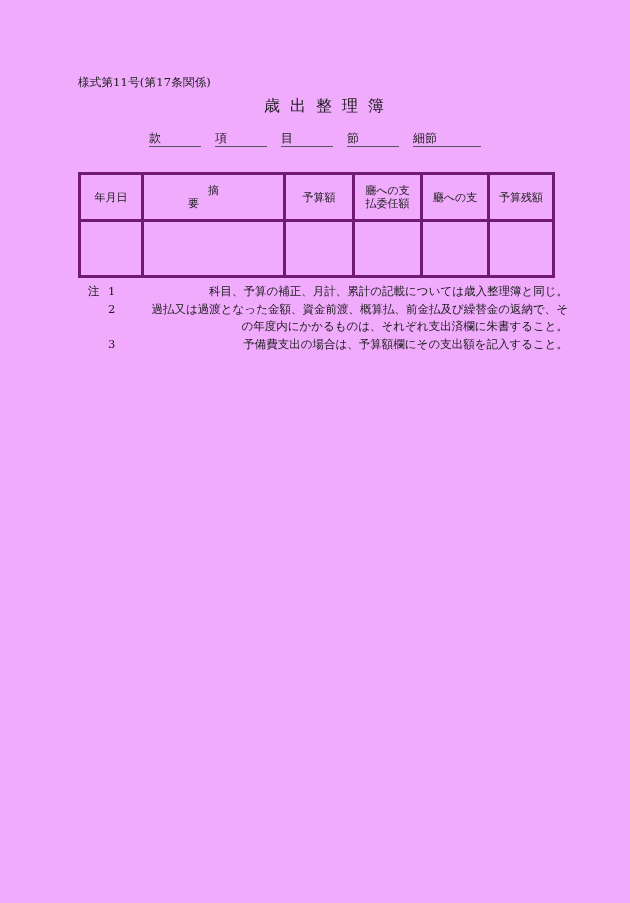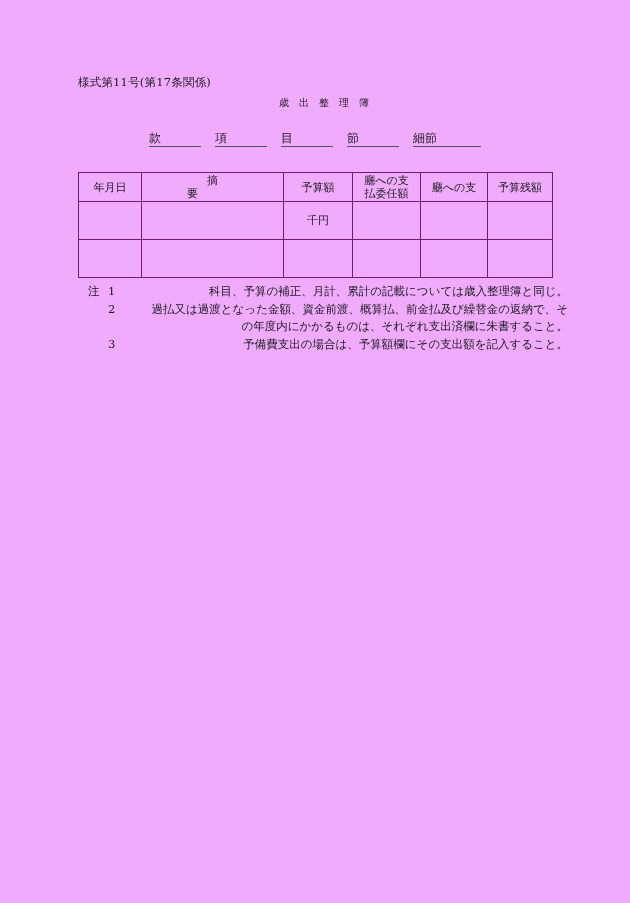--- a/index.html
+++ b/index.html
@@ -33,21 +33,21 @@
     white-space: nowrap;
   }
 
   
   .doc-title {
     position: absolute;
     left: 0;
     right: 0;
     top: 96px;
     text-align: center;
-    font-size: 10px;
+    font-size: 16px;
     letter-spacing: 10px;
     text-indent: 10px;
     padding-left: 18px;
   }
 
   
   .classification {
     position: absolute;
     left: 0;
     right: 0;
@@ -80,24 +80,24 @@
   
   .ledger {
     position: absolute;
     left: 78px;
     top: 172px;
     width: 474px;
     border-collapse: collapse;
     table-layout: fixed;
   }
   .ledger th, .ledger td {
-    border: 1px solid #701a75;
+    border: 3px solid #701a75;
     font-weight: normal;
     font-size: 11px;
-    padding: 0;
+    padding: 8px;
     vertical-align: middle;
     text-align: center;
     color: #1a1a1a;
   }
   .ledger thead th {
     height: 28px;
     line-height: 13px;
   }
   .ledger tbody td {
     height: 37px;
@@ -206,28 +206,20 @@
         <th class="th-two-line">廳への支
 払委任額</th>
         <th>廳への支</th>
         <th>予算残額</th>
       </tr>
     </thead>
     <tbody>
       <tr>
         <td></td>
         <td></td>
-        <td class="unit-cell">千円</td>
-        <td></td>
-        <td></td>
-        <td></td>
-      </tr>
-      <tr>
-        <td></td>
-        <td></td>
         <td></td>
         <td></td>
         <td></td>
         <td></td>
       </tr>
     </tbody>
   </table>
 
   <div class="notes">
 

